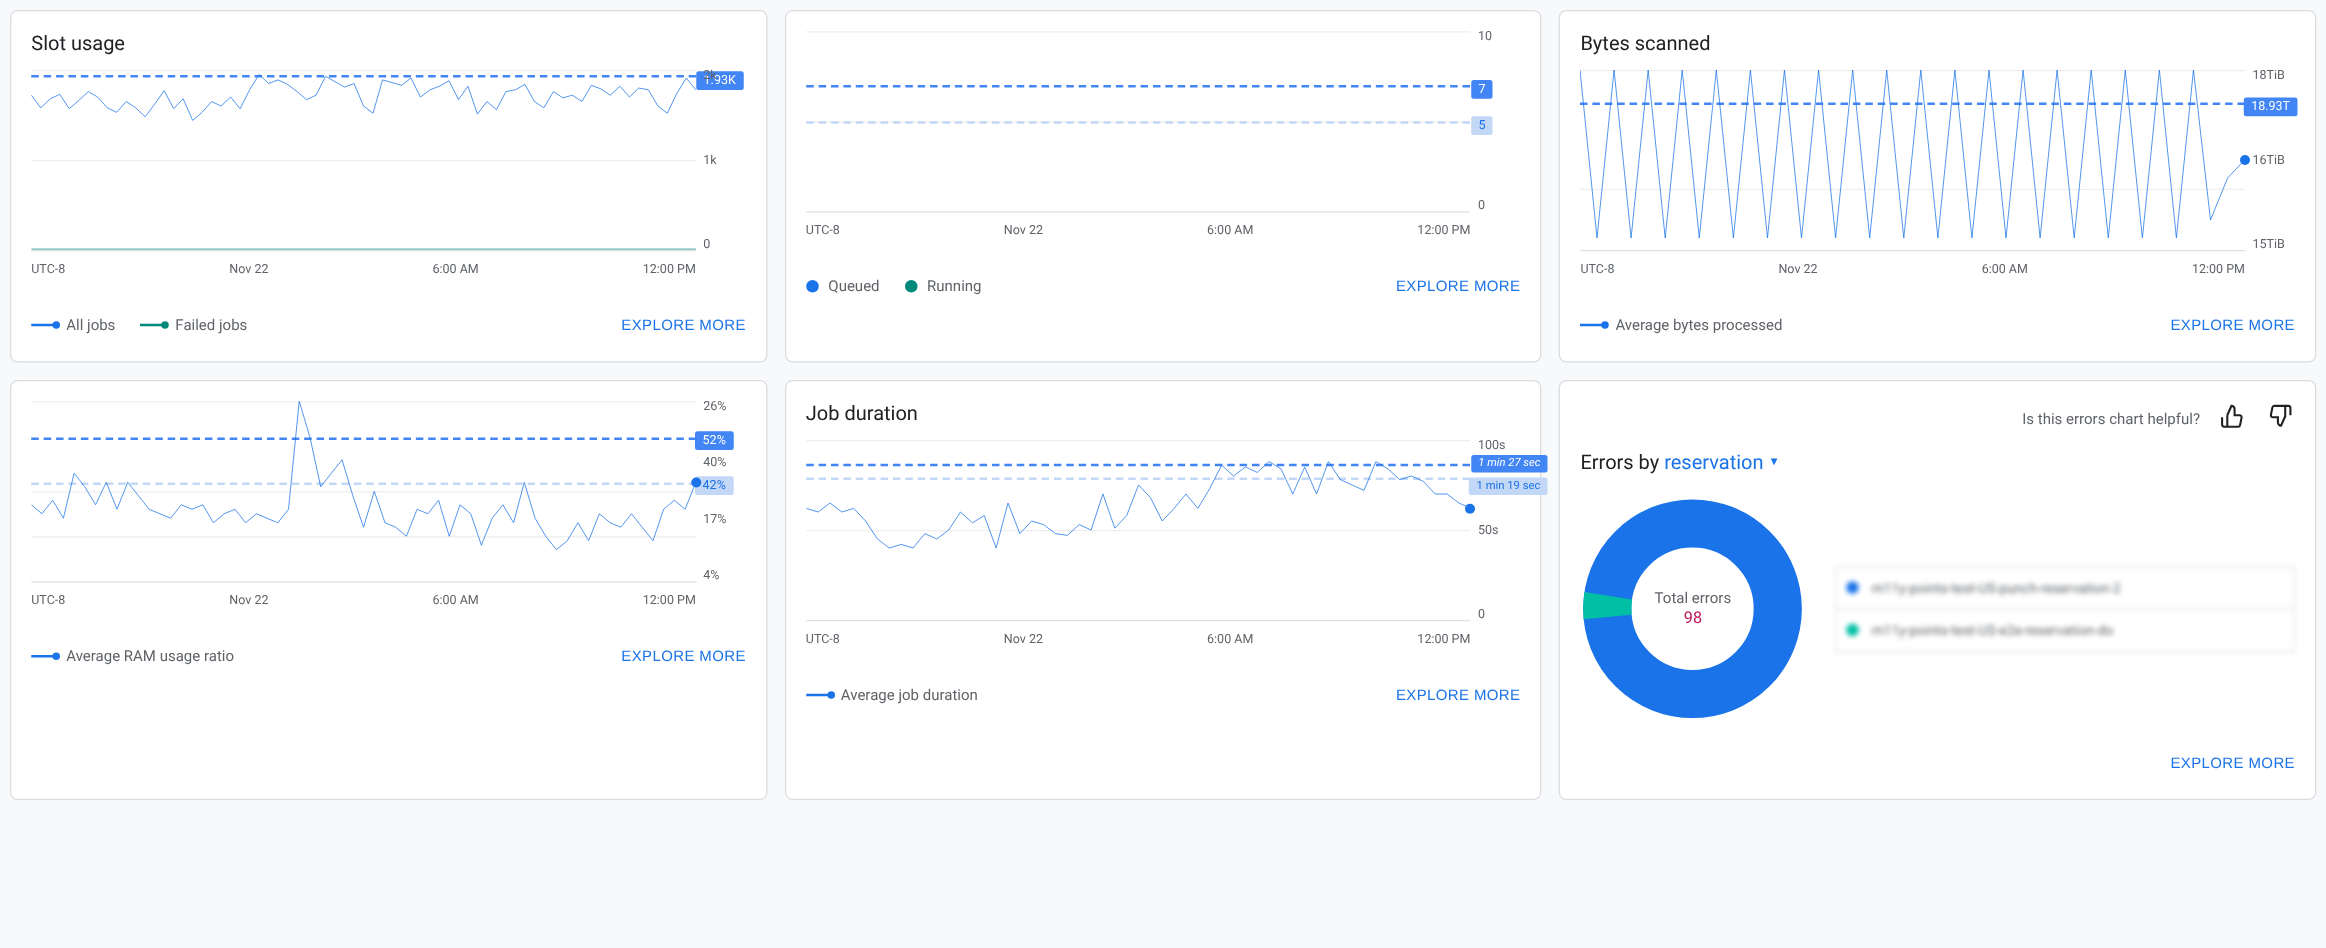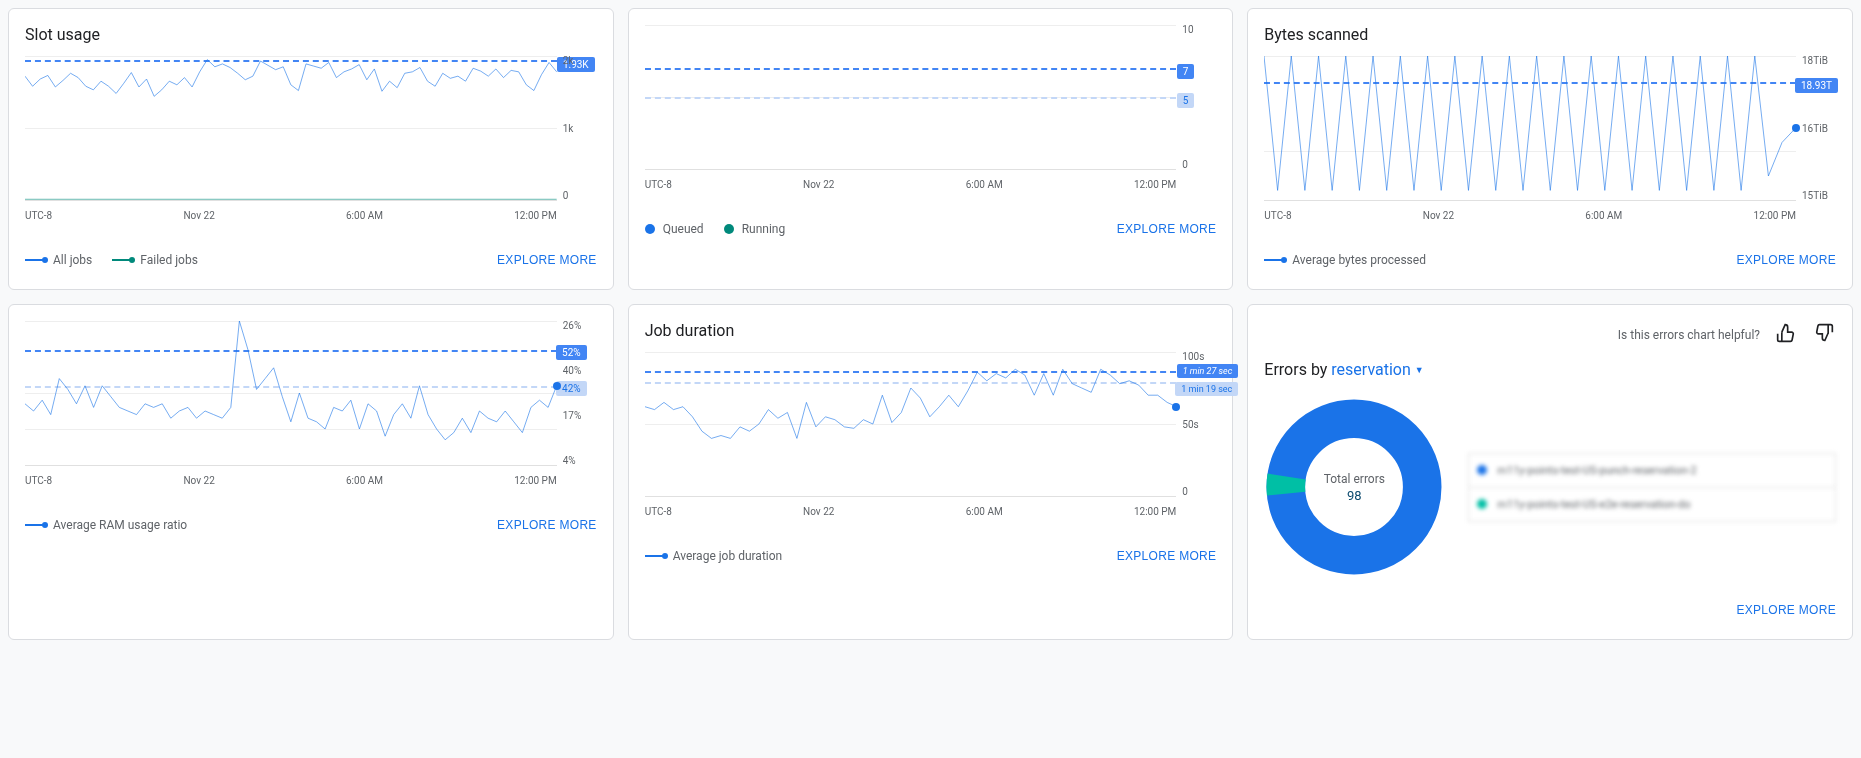--- a/index.html
+++ b/index.html
@@ -121,21 +121,21 @@
   }
   .helpful-row {
     display:flex; justify-content:flex-end; align-items:center; gap:14px; padding-bottom:12px;
   }
   .helpful-row span { font-size:12px; color:#5f6368; }
   .thumb-btn { background:none; border:none; cursor:pointer; padding:2px; }
   .donut-row { display:flex; align-items:center; gap:24px; margin-top:6px; }
   .donut-wrap { position:relative; width:180px; height:180px; }
   .donut-center { position:absolute; top:50%; left:50%; transform:translate(-50%,-50%); text-align:center; }
   .donut-center .lbl { font-size:12px; color:#5f6368; }
-  .donut-center .val { font-size:13px; color:#0c4a6e; margin-top:2px;}
+  .donut-center .val { font-size:13px; color:#be185d; margin-top:2px;}
   .donut-legend { flex:1; }
   .donut-legend .row { display:flex; align-items:center; gap:10px; padding:10px 8px; border:1px solid #e0e0e0; filter: blur(2px); }
   .donut-legend .row + .row { border-top:none;}
   .end-dot { position:absolute; width:8px; height:8px; border-radius:50%; background:#1a73e8; transform:translate(-50%,-50%);}
 </style>
 </head>
 <body>
 
 <div class="dashboard">
 

